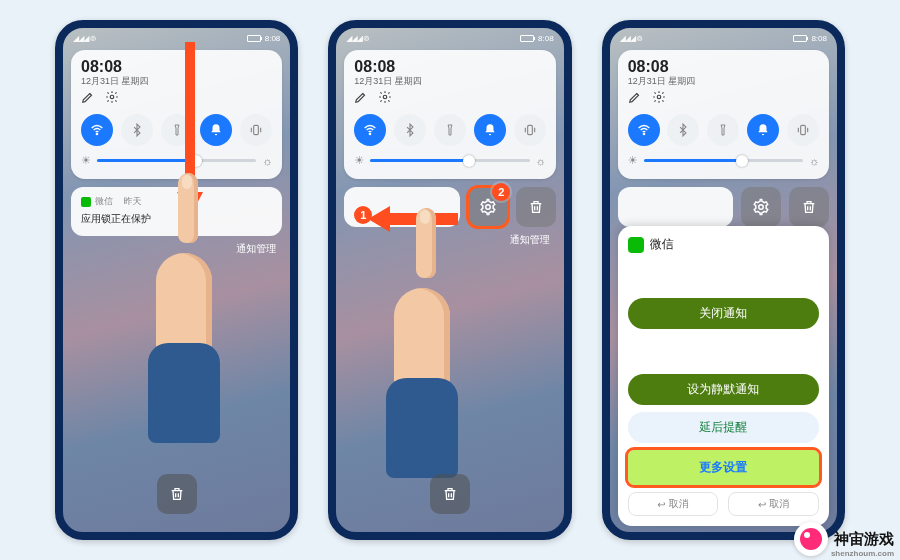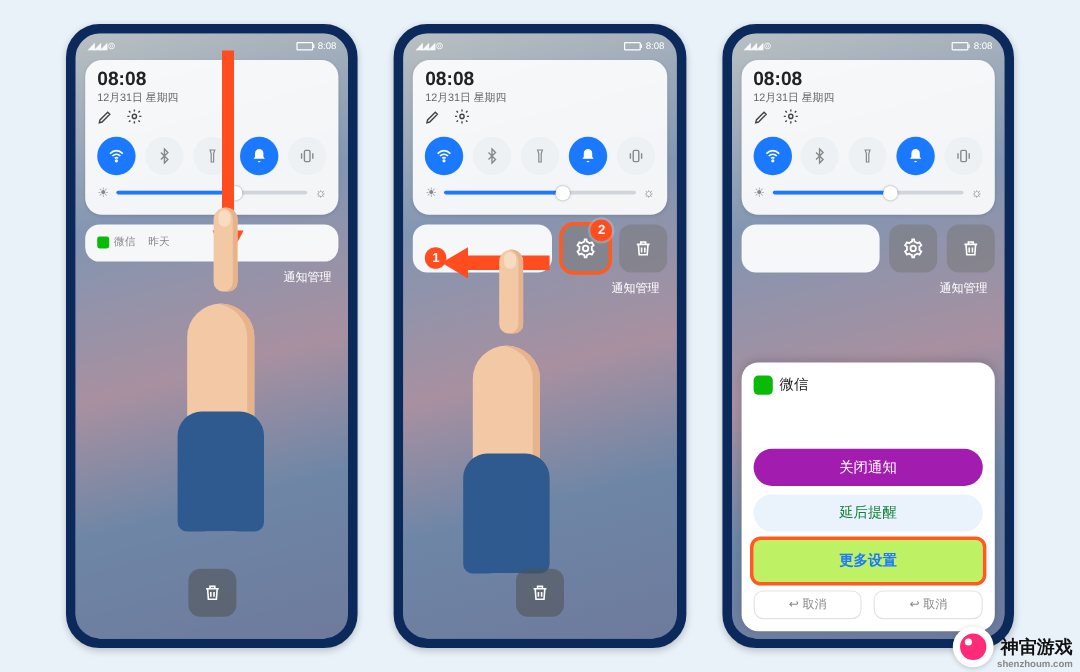--- a/index.html
+++ b/index.html
@@ -72,21 +72,21 @@
   .hand{position:absolute;width:90px;height:230px;pointer-events:none;}
   .forearm{position:absolute;bottom:-40px;left:18px;width:56px;height:190px;background:#f3c9a5;border-radius:28px 28px 18px 18px;box-shadow:inset -6px 0 0 #e6b38c;}
   .sleeve{position:absolute;bottom:-40px;left:10px;width:72px;height:100px;background:#2e5a8f;border-radius:20px 20px 8px 8px;}
   .finger{position:absolute;top:0;left:40px;width:20px;height:70px;background:#f3c9a5;border-radius:10px 10px 8px 8px;box-shadow:inset -4px 0 0 #e6b38c;}
   .finger:before{content:"";position:absolute;top:2px;left:4px;width:10px;height:14px;border-radius:6px;background:#f7dcc2;}
   
   .sheet{position:absolute;bottom:6px;left:8px;right:8px;background:#fff;border-radius:14px;padding:10px;box-shadow:0 -2px 8px rgba(0,0,0,.15);}
   .sheet .app{display:flex;align-items:center;gap:6px;font-size:12px;color:#222;margin-bottom:8px;}
   .wechat-sq{width:16px;height:16px;background:#09bb07;border-radius:4px;display:inline-block;}
   .pill{display:block;width:100%;text-align:center;font-size:12px;border-radius:16px;padding:7px 0;margin-bottom:7px;}
-  .pill.blue{background:#a21caf;color:#fff;margin-top:45px;}
+  .pill.blue{background:#4d7c0f;color:#fff;margin-top:45px;}
   .pill.light{background:#eaf2fb;color:#15803d;}
   .pill.more{background:#bef264;color:#1a79ff;font-weight:700;outline:3px solid #ff5a1f;border-radius:6px;padding:9px 0;}
   .sheet-foot{display:flex;gap:10px;margin-top:4px;}
   .foot-btn{flex:1;text-align:center;font-size:10px;color:#888;border:1px solid #e3e3e3;border-radius:8px;padding:4px 0;display:flex;align-items:center;justify-content:center;gap:3px;}
   
   .wm{position:absolute;right:6px;bottom:4px;display:flex;align-items:center;gap:6px;}
   .wm .logo{width:34px;height:34px;border-radius:50%;background:#fff;display:flex;align-items:center;justify-content:center;box-shadow:0 1px 4px rgba(0,0,0,.2);}
   .wm .logo div{width:22px;height:22px;border-radius:50%;background:#ff2a78;position:relative;}
   .wm .logo div:before{content:"";position:absolute;left:4px;top:4px;width:6px;height:6px;border-radius:50%;background:#fff;}
   .wm .txt{font-size:15px;font-weight:800;color:#111;}
@@ -161,20 +161,21 @@
             <div class="fill"></div>
             <div class="thumb"></div>
           </div>
         <span class="sun">☼</span>
       </div>
     </div>
     <div class="notif">
       <div class="nh"><span class="wechat-dot"></span>
         <span>微信</span>&nbsp;
         <span>昨天</span></div>
+      <div class="nt">应用锁正在保护</div>
     </div>
     <div class="nm-label">通知管理</div>
 
     <div class="arrow-down">
       <svg width="26" height="180">
           <polygon points="8,0 18,0 18,150 26,150 13,175 0,150 8,150" fill="#ff4d1f"></polygon>
         </svg>
     </div>
     <div class="hand" style="top:145px;left:75px;">
       <div class="finger"></div>
@@ -374,20 +375,21 @@
       </div>
     </div>
     <div class="nm-label">通知管理</div>
 
     <div class="sheet">
       <div class="app">
           <span class="wechat-sq"></span>
         <span>微信</span>
         </div>
       <div class="pill blue">关闭通知</div>
+      <div class="pill blue">设为静默通知</div>
       <div class="pill light">延后提醒</div>
       <div class="pill more">更多设置</div>
       <div class="sheet-foot">
         <div class="foot-btn">
             <span>↩</span>
             <span>取消</span>
           </div>
         <div class="foot-btn">
             <span>↩</span>
             <span>取消</span>

